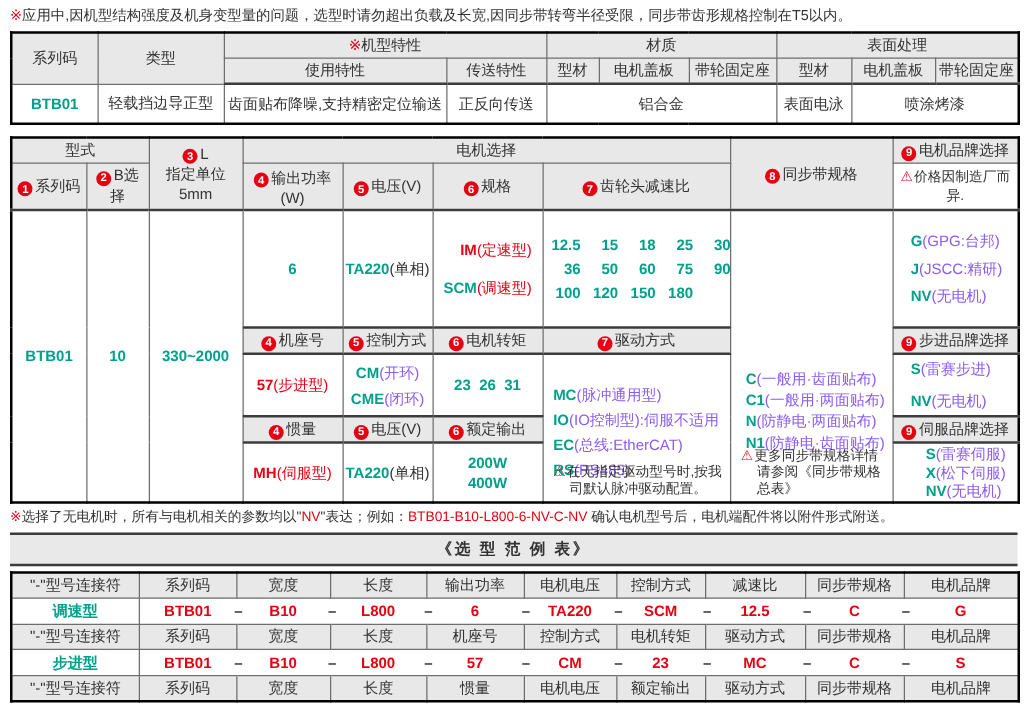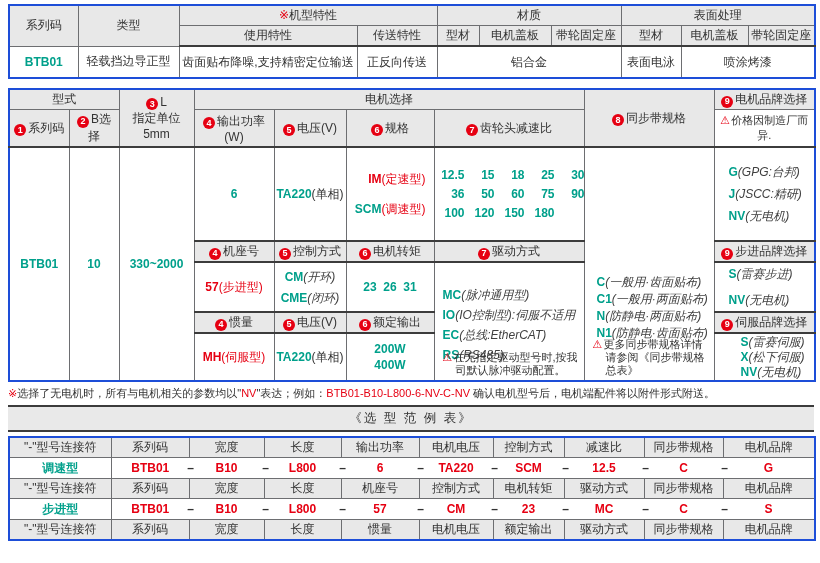--- a/index.html
+++ b/index.html
@@ -4,21 +4,21 @@
 <style>
   * { box-sizing: border-box; margin: 0; padding: 0; }
   body { background:#ffffff; font-family:"Liberation Sans","DejaVu Sans",sans-serif; color:#333; }
   .page { width:820px; height:563px; background:#fff; padding:4px 6px 0 8px; overflow:hidden; }
 
   .c-red { color:#e60012; }
   .c-teal { color:#00a08b; }
 
   .top-note { font-size:11.5px; margin:1px 0 5px 0; letter-spacing:0; }
 
-  table { border-collapse:collapse; table-layout:fixed; width:806px; border:2px solid #1d4ed8; }
+  table { border-collapse:collapse; table-layout:fixed; width:806px; border:2px solid #000000; }
   th, td { border:1px solid #6d6e71; font-weight:normal; font-size:12px; text-align:center; vertical-align:middle; padding:1px 2px; }
   .hdr { background:#e8e8e8; }
   .thick-b { border-bottom:2px solid #3c3c3c; }
 
   
   .cn { display:inline-flex; width:12px; height:12px; border-radius:50%; background:#e60012; color:#fff;
         font-size:9px; font-weight:bold; align-items:center; justify-content:center; margin-right:2px;
         vertical-align:-1px; line-height:1; }
 
   .warn { color:#e60012; font-size:11px; margin-right:1px; }
@@ -32,56 +32,57 @@
   .spec-cell { display:flex; flex-direction:column; align-items:flex-end; justify-content:center; gap:13px; padding-right:8px; height:100%; }
   .ctrl-cell { display:flex; flex-direction:column; align-items:center; justify-content:center; gap:3px; }
   .out-cell  { display:flex; flex-direction:column; align-items:center; justify-content:center; gap:2px; }
 
   .gear-grid { width:150px; margin:0 auto; }
   .gear-row { display:flex; justify-content:flex-start; line-height:19px; }
   .gear-row span { width:30px; text-align:right; color:#00a08b; font-weight:bold; font-size:12px; }
 
   .code-item { line-height:18px; text-align:left; font-size:12px; }
   .code-item .code { font-weight:bold; }
-  .code-item .desc { color:#404040;font-style:italic; }
+  .code-item .desc { color:#8b5cf6; }
 
   .brand-cell-1 { display:flex; flex-direction:column; justify-content:center; gap:4px; padding-left:14px; height:100%; }
   .brand-cell-2 { display:flex; flex-direction:column; justify-content:center; gap:8px; padding-left:14px; height:100%; }
   .brand-cell-3 { display:flex; flex-direction:column; justify-content:center; gap:0px; padding-left:14px; height:100%; }
   .brand-cell-3 .code-item { line-height:15px;margin-left:12px; }
 
   .rel { position:relative; }
   .drive-list { padding:6px 0 0 8px; }
   .drive-list .code-item { line-height:20px; }
   .cell-note { position:absolute; bottom:3px; left:8px; right:3px; font-size:11px; text-align:left;
                line-height:13px; padding-left:13px; text-indent:-13px; }
   .belt-list { padding:88px 0 0 12px; }
   .belt-list .code-item { line-height:17px; }
   .belt-note { text-align:left; }
 
   .small-hdr { font-size:11px; }
 
   .mid-notes { margin-top:4px; font-size:11px; line-height:14px; }
 
   .band { width:806px; margin-top:5px; background:#e9e9e9; border-top:2px solid #3c3c3c; border-bottom:2px solid #3c3c3c;
-          text-align:center; font-size:12.5px; font-weight:normal; padding:3px 0; letter-spacing:2px; }
+          text-align:center; font-size:12.5px; font-weight:bold; padding:3px 0; letter-spacing:2px; }
 
   
   .ex-table { margin-top:4px; }
   .ex-table tr.ex-h td { background:#e8e8e8; height:19px; }
   .ex-table tr.ex-d td { height:21px; border-left:none; border-right:none; }
   .ex-table tr.ex-d td.ex-label { border-right:1px solid #6d6e71; color:#00a08b; font-weight:bold;font-family:Liberation Mono, monospace; }
   .ex-val { position:relative; color:#e60012; font-weight:bold; }
   .ex-dash { position:absolute; right:-5px; top:50%; transform:translateY(-50%); color:#333; font-weight:bold; }
 </style>
 </head>
 <body>
 
 <div class="page">
 
+  <div class="top-note"><span class="c-red">※</span><span>应用中,因机型结构强度及机身变型量的问题，选型时请勿超出负载及长宽,因同步带转弯半径受限，同步带齿形规格控制在T5以内。</span></div>
 
   <table>
     <colgroup>
       <col style="width:69px">
         <col style="width:101px">
         <col style="width:178px">
         <col style="width:80px">
       <col style="width:42px">
         <col style="width:72px">
         <col style="width:70px">

